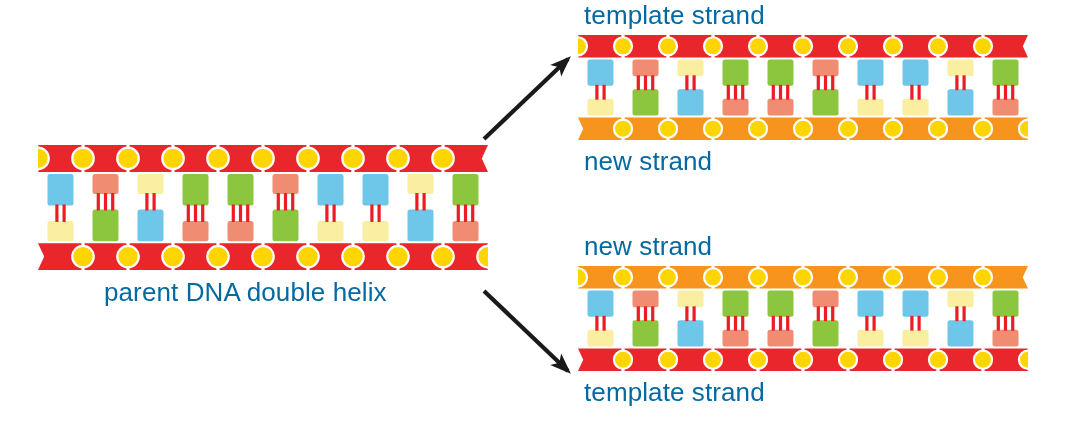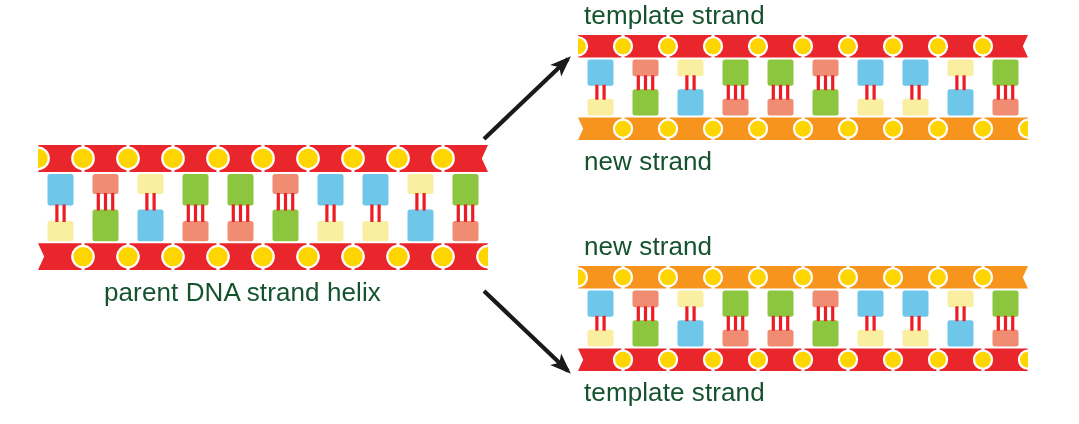--- a/index.html
+++ b/index.html
@@ -1,21 +1,21 @@
 <!DOCTYPE html>
 <html><head>
 <meta charset="utf-8">
 <style>
   html,body{margin:0;padding:0;background:#ffffff;}
   body{width:1079px;height:424px;position:relative;overflow:hidden;
        font-family:"Liberation Sans","DejaVu Sans",sans-serif;}
 
   .stage{position:absolute;left:0;top:0;width:1079px;height:424px;}
 
-  .label{position:absolute;color:#14532d;font-size:26px;line-height:30px;
+  .label{position:absolute;color:#0369a1;font-size:26px;line-height:30px;
          letter-spacing:.1px;white-space:nowrap;font-weight:400;}
 
   
   .duplex{position:absolute;}
   .arrow{position:absolute;}
 </style>
 </head>
 <body>
 
 <div class="stage">
@@ -126,21 +126,21 @@
         </g>
         <g>
           <rect x="414.5" y="28.875" width="26" height="31.607499999999998" rx="2.5" ry="2.5" fill="#8cc63f"></rect>
           <rect x="414.5" y="75.95" width="26" height="20.175" rx="2.5" ry="2.5" fill="#f08c72"></rect>
           <rect x="418.7" y="59.4825" width="3.2" height="17.467499999999998" fill="#ed1c24"></rect>
           <rect x="425.9" y="59.4825" width="3.2" height="17.467499999999998" fill="#ed1c24"></rect>
           <rect x="433.09999999999997" y="59.4825" width="3.2" height="17.467499999999998" fill="#ed1c24"></rect>
         </g>
       </svg>
     </div>
-  <div class="label" style="left:104px;top:277px;">parent DNA strand helix</div>
+  <div class="label" style="left:104px;top:277px;">parent DNA double helix</div>
 
   <div class="arrow" style="left:478px;top:45px;width:100px;height:100px;">
       <svg width="100" height="100" viewBox="0 0 100 100" style="display: block;">
         <line x1="6" y1="94" x2="90" y2="14" stroke="#1a1a1a" stroke-width="4.2" stroke-linecap="butt"></line>
         <polygon points="92.89655172413794,11.241379310344827 83.20689655172414,31.51724137931034 81.3103448275862,22.275862068965516 72.17241379310344,19.93103448275862" fill="#1a1a1a"></polygon>
       </svg>
     </div>
   <div class="arrow" style="left:478px;top:285px;width:100px;height:100px;">
       <svg width="100" height="100" viewBox="0 0 100 100" style="display: block;">
         <line x1="6" y1="6" x2="90" y2="86" stroke="#1a1a1a" stroke-width="4.2" stroke-linecap="butt"></line>

